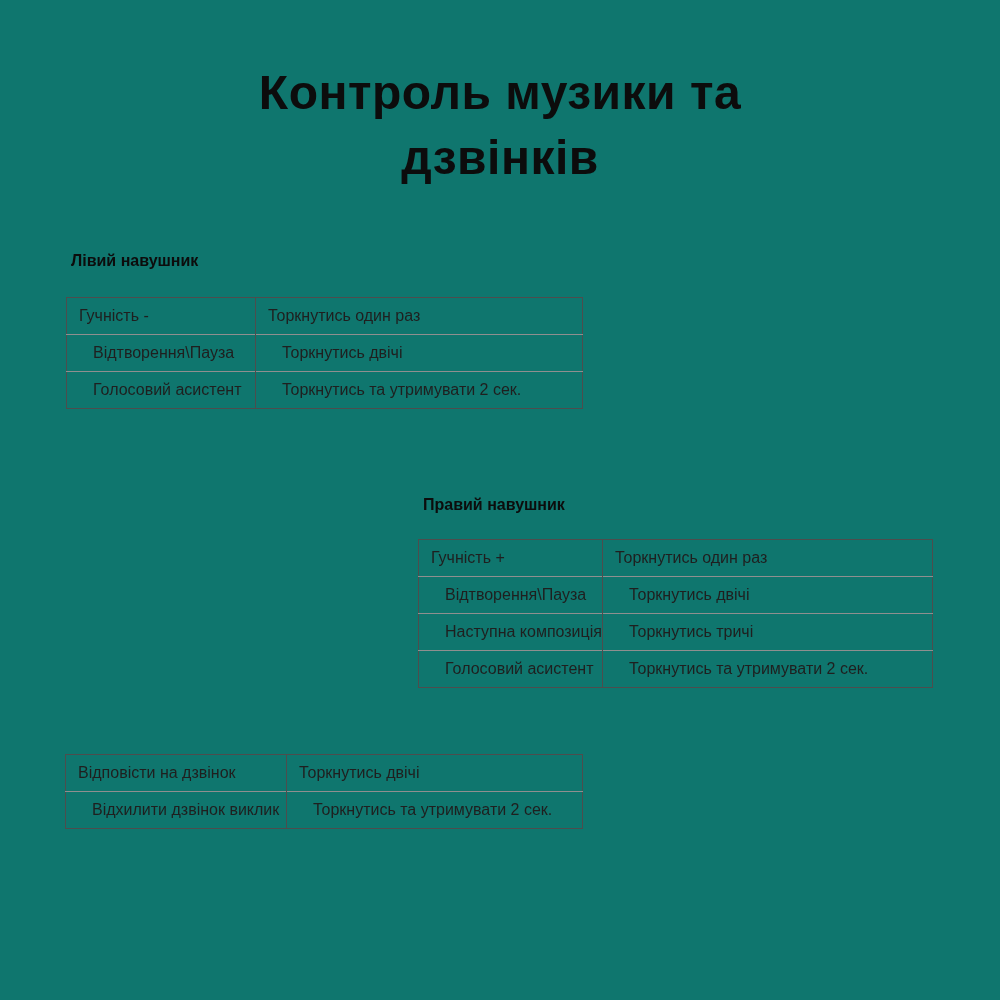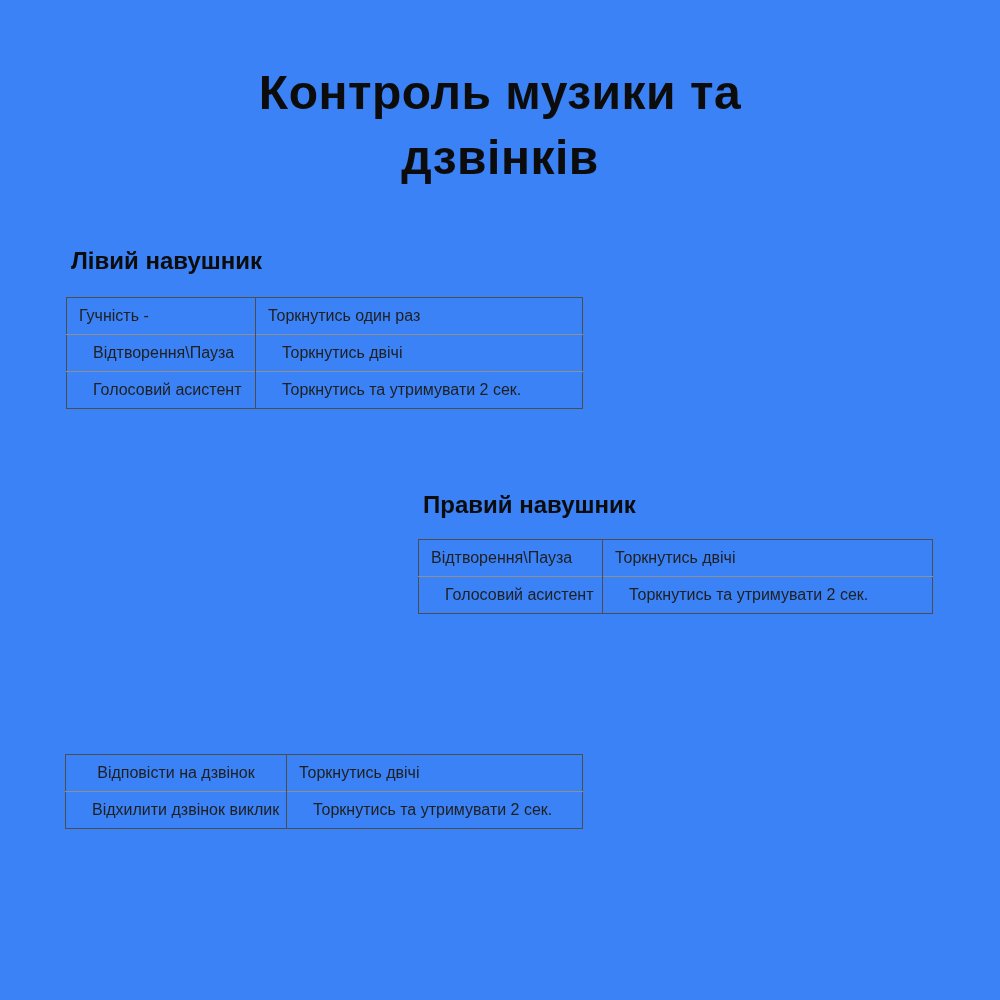--- a/index.html
+++ b/index.html
@@ -1,40 +1,40 @@
 <!DOCTYPE html>
 <html><head>
 <meta charset="utf-8">
 <style>
   * { margin: 0; padding: 0; box-sizing: border-box; }
   html, body { background: #ffffff; }
   .page {
     position: relative;
     width: 1000px;
     height: 1000px;
-    background: #3b82f6;
+    background: #0f766e;
     font-family: "Liberation Sans", "DejaVu Sans", sans-serif;
     color: #111111;
     overflow: hidden;
   }
   .title {
     position: absolute;
     top: 60px;
     left: 180px;
     width: 640px;
     text-align: center;
     font-size: 48px;
     line-height: 65px;
     font-weight: 700;
     letter-spacing: 0.5px;
     color: #0c0c0c;
   }
   .section { position: absolute; }
   .section h2 {
-    font-size: 24px;
+    font-size: 16px;
     line-height: 30px;
     font-weight: 700;
     color: #0c0c0c;
     margin-left: 5px;
   }
   .sec-left  { left: 66px;  top: 246px; width: 517px; }
   .sec-right { left: 418px; top: 490px; width: 515px; }
   .sec-call  { left: 65px;  top: 734px; width: 518px; }
   .sec-left  table { margin-top: 21px; }
   .sec-right table { margin-top: 19px; }
@@ -52,21 +52,21 @@
     font-size: 16px;
     line-height: 20px;
     color: #1f1f1f;
     overflow: hidden;
     white-space: nowrap;
   }
   td.c1 { border-right: 1px solid #4d4d4d; }
   tr + tr td { border-top: 1px solid #8f8f8f; padding-left: 26px; }
   .sec-left  td.c1 { width: 189px; }
   .sec-right td.c1 { width: 184px; }
-  .sec-call  td.c1 { width: 221px; text-align: center; }
+  .sec-call  td.c1 { width: 221px; }
 </style>
 </head>
 <body>
 
 <div class="page">
 
   <h1 class="title">Контроль музики та дзвінків</h1>
 
   <div class="section sec-left">
     <h2>Лівий навушник</h2>
@@ -86,22 +86,30 @@
         </tr>
       </tbody>
     </table>
   </div>
 
   <div class="section sec-right">
     <h2>Правий навушник</h2>
     <table>
       <tbody>
         <tr>
+          <td class="c1">Гучність +</td>
+          <td class="c2">Торкнутись один раз</td>
+        </tr>
+        <tr>
           <td class="c1">Відтворення\Пауза</td>
           <td class="c2">Торкнутись двічі</td>
+        </tr>
+        <tr>
+          <td class="c1">Наступна композиція</td>
+          <td class="c2">Торкнутись тричі</td>
         </tr>
         <tr>
           <td class="c1">Голосовий асистент</td>
           <td class="c2">Торкнутись та утримувати 2 сек.</td>
         </tr>
       </tbody>
     </table>
   </div>
 
   <div class="section sec-call">

